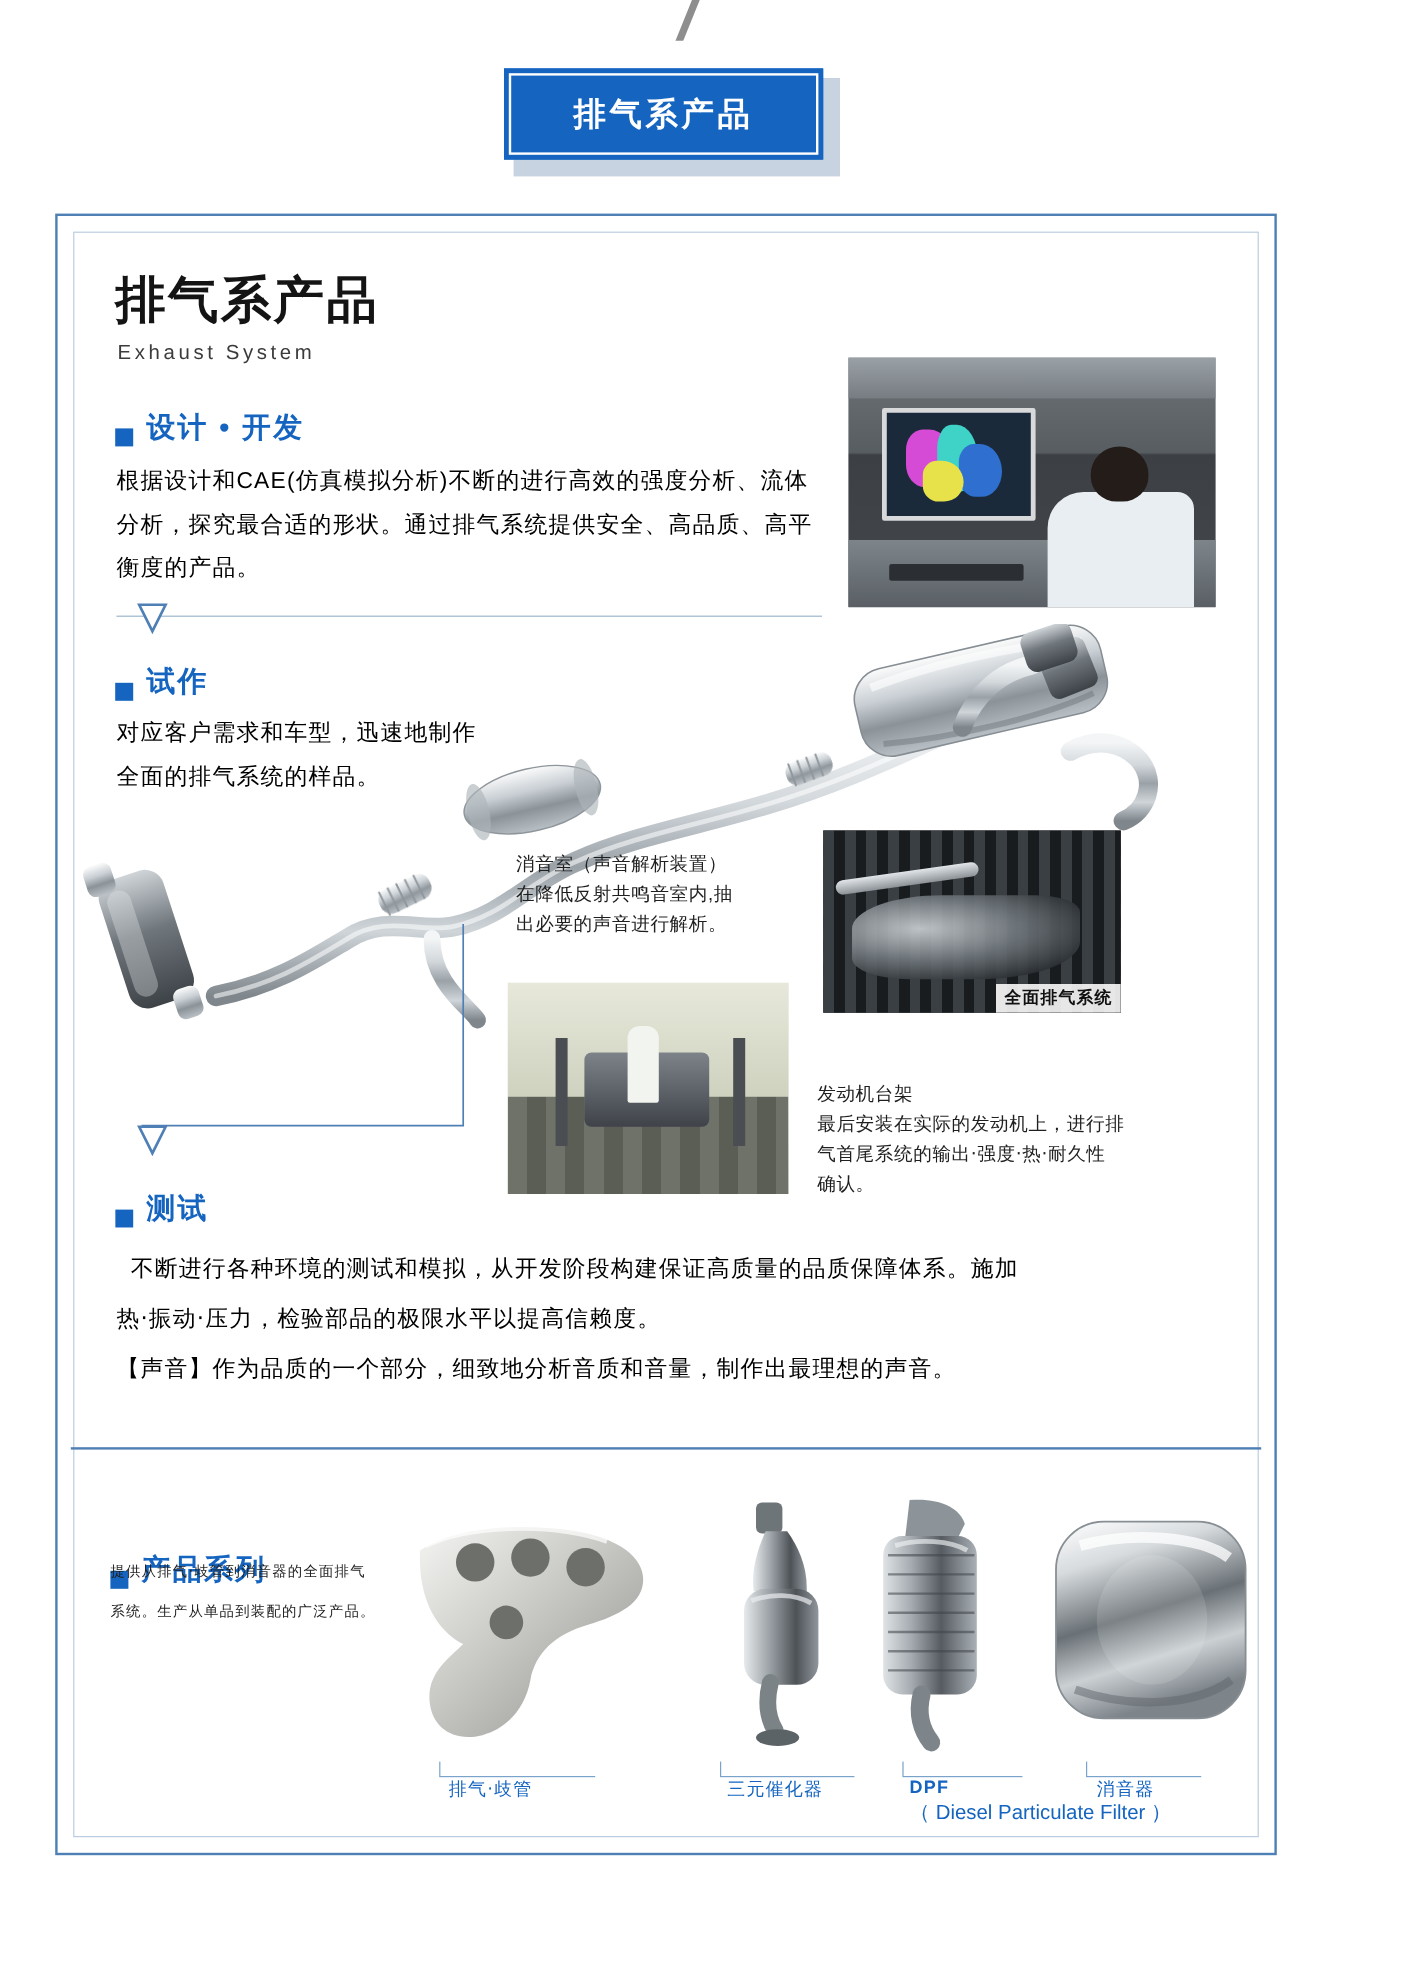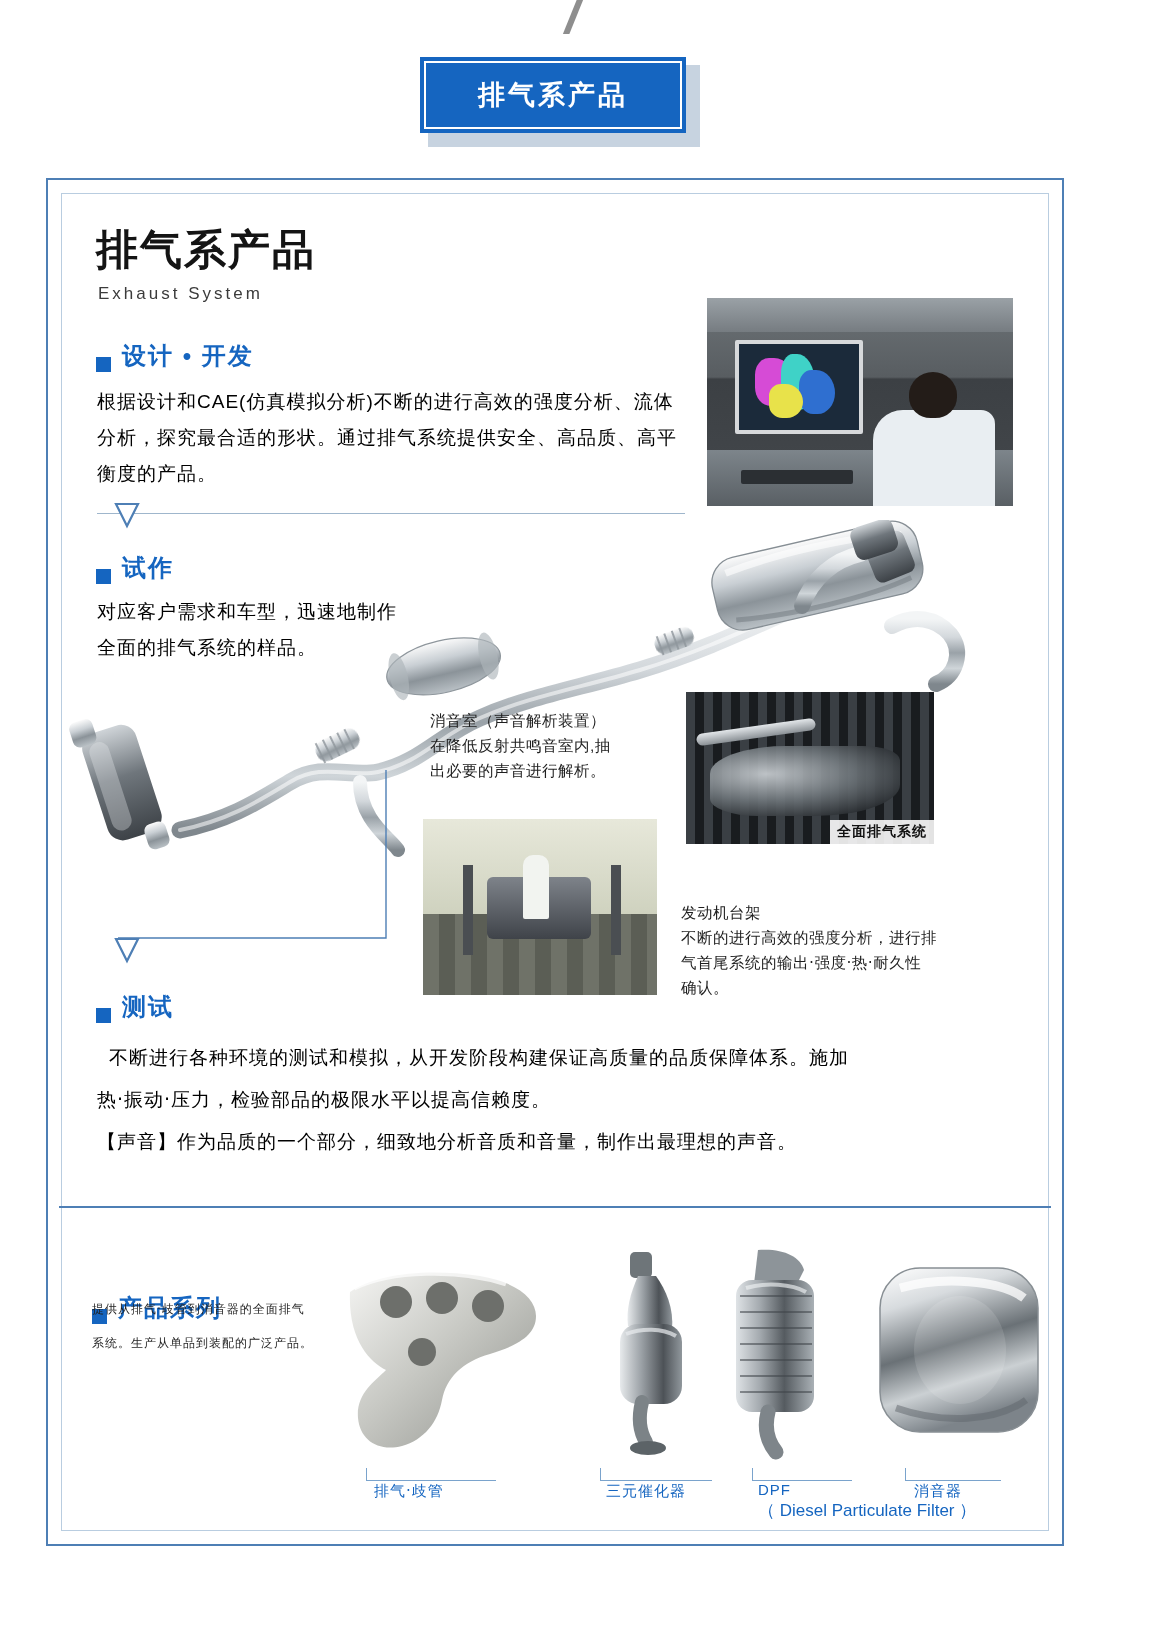--- a/index.html
+++ b/index.html
@@ -474,21 +474,21 @@
 </div>
 
 <div class="callout" style="left:430px; top:708px; width:250px;">
   <div>消音室（声音解析装置）</div>
   <div>在降低反射共鸣音室内,抽</div>
   <div>出必要的声音进行解析。</div>
 </div>
 
 <div class="callout" style="left:681px; top:900px; width:300px;">
   <div>发动机台架</div>
-  <div>不断的进行高效的强度分析，进行排</div>
+  <div>最后安装在实际的发动机上，进行排</div>
   <div>气首尾系统的输出‧强度‧热‧耐久性</div>
   <div>确认。</div>
 </div>
 
 <svg style="position:absolute; left:96px; top:760px; width:320px; height:220px;" viewBox="0 0 320 220">
   <path d="M290 10 V178 H22" stroke="#4e7fb5" stroke-width="1.4" fill="none"></path>
 </svg>
 <div class="arrow-down" style="left:110px; top:935px;">
   <svg width="34" height="30" viewBox="0 0 34 30" fill="none">
     <path d="M6 4 H28 L17 26 Z" stroke="#4e7fb5" stroke-width="2.2" fill="#ffffff"></path>
@@ -587,21 +587,21 @@
 
 <div class="prod-tick" style="left:600px; top:1468px; height:12px;"></div>
 <div class="prod-underline" style="left:600px; top:1480px; width:112px;"></div>
 <div class="prod-label" style="left:606px; top:1482px;">
   <span>三元催化器</span>
 </div>
 
 <div class="prod-tick" style="left:752px; top:1468px; height:12px;"></div>
 <div class="prod-underline" style="left:752px; top:1480px; width:100px;"></div>
 <div class="prod-label" style="left:758px; top:1481px;">
-  <span style="font-weight:normal;">DPF</span>
+  <span style="font-weight:bold;">DPF</span>
   <span class="sub"></span>
   <span class="sub">（ Diesel Particulate Filter ）</span>
 </div>
 
 <div class="prod-tick" style="left:905px; top:1468px; height:12px;"></div>
 <div class="prod-underline" style="left:905px; top:1480px; width:96px;"></div>
 <div class="prod-label" style="left:914px; top:1482px;">
   <span>消音器</span>
 </div>
 

